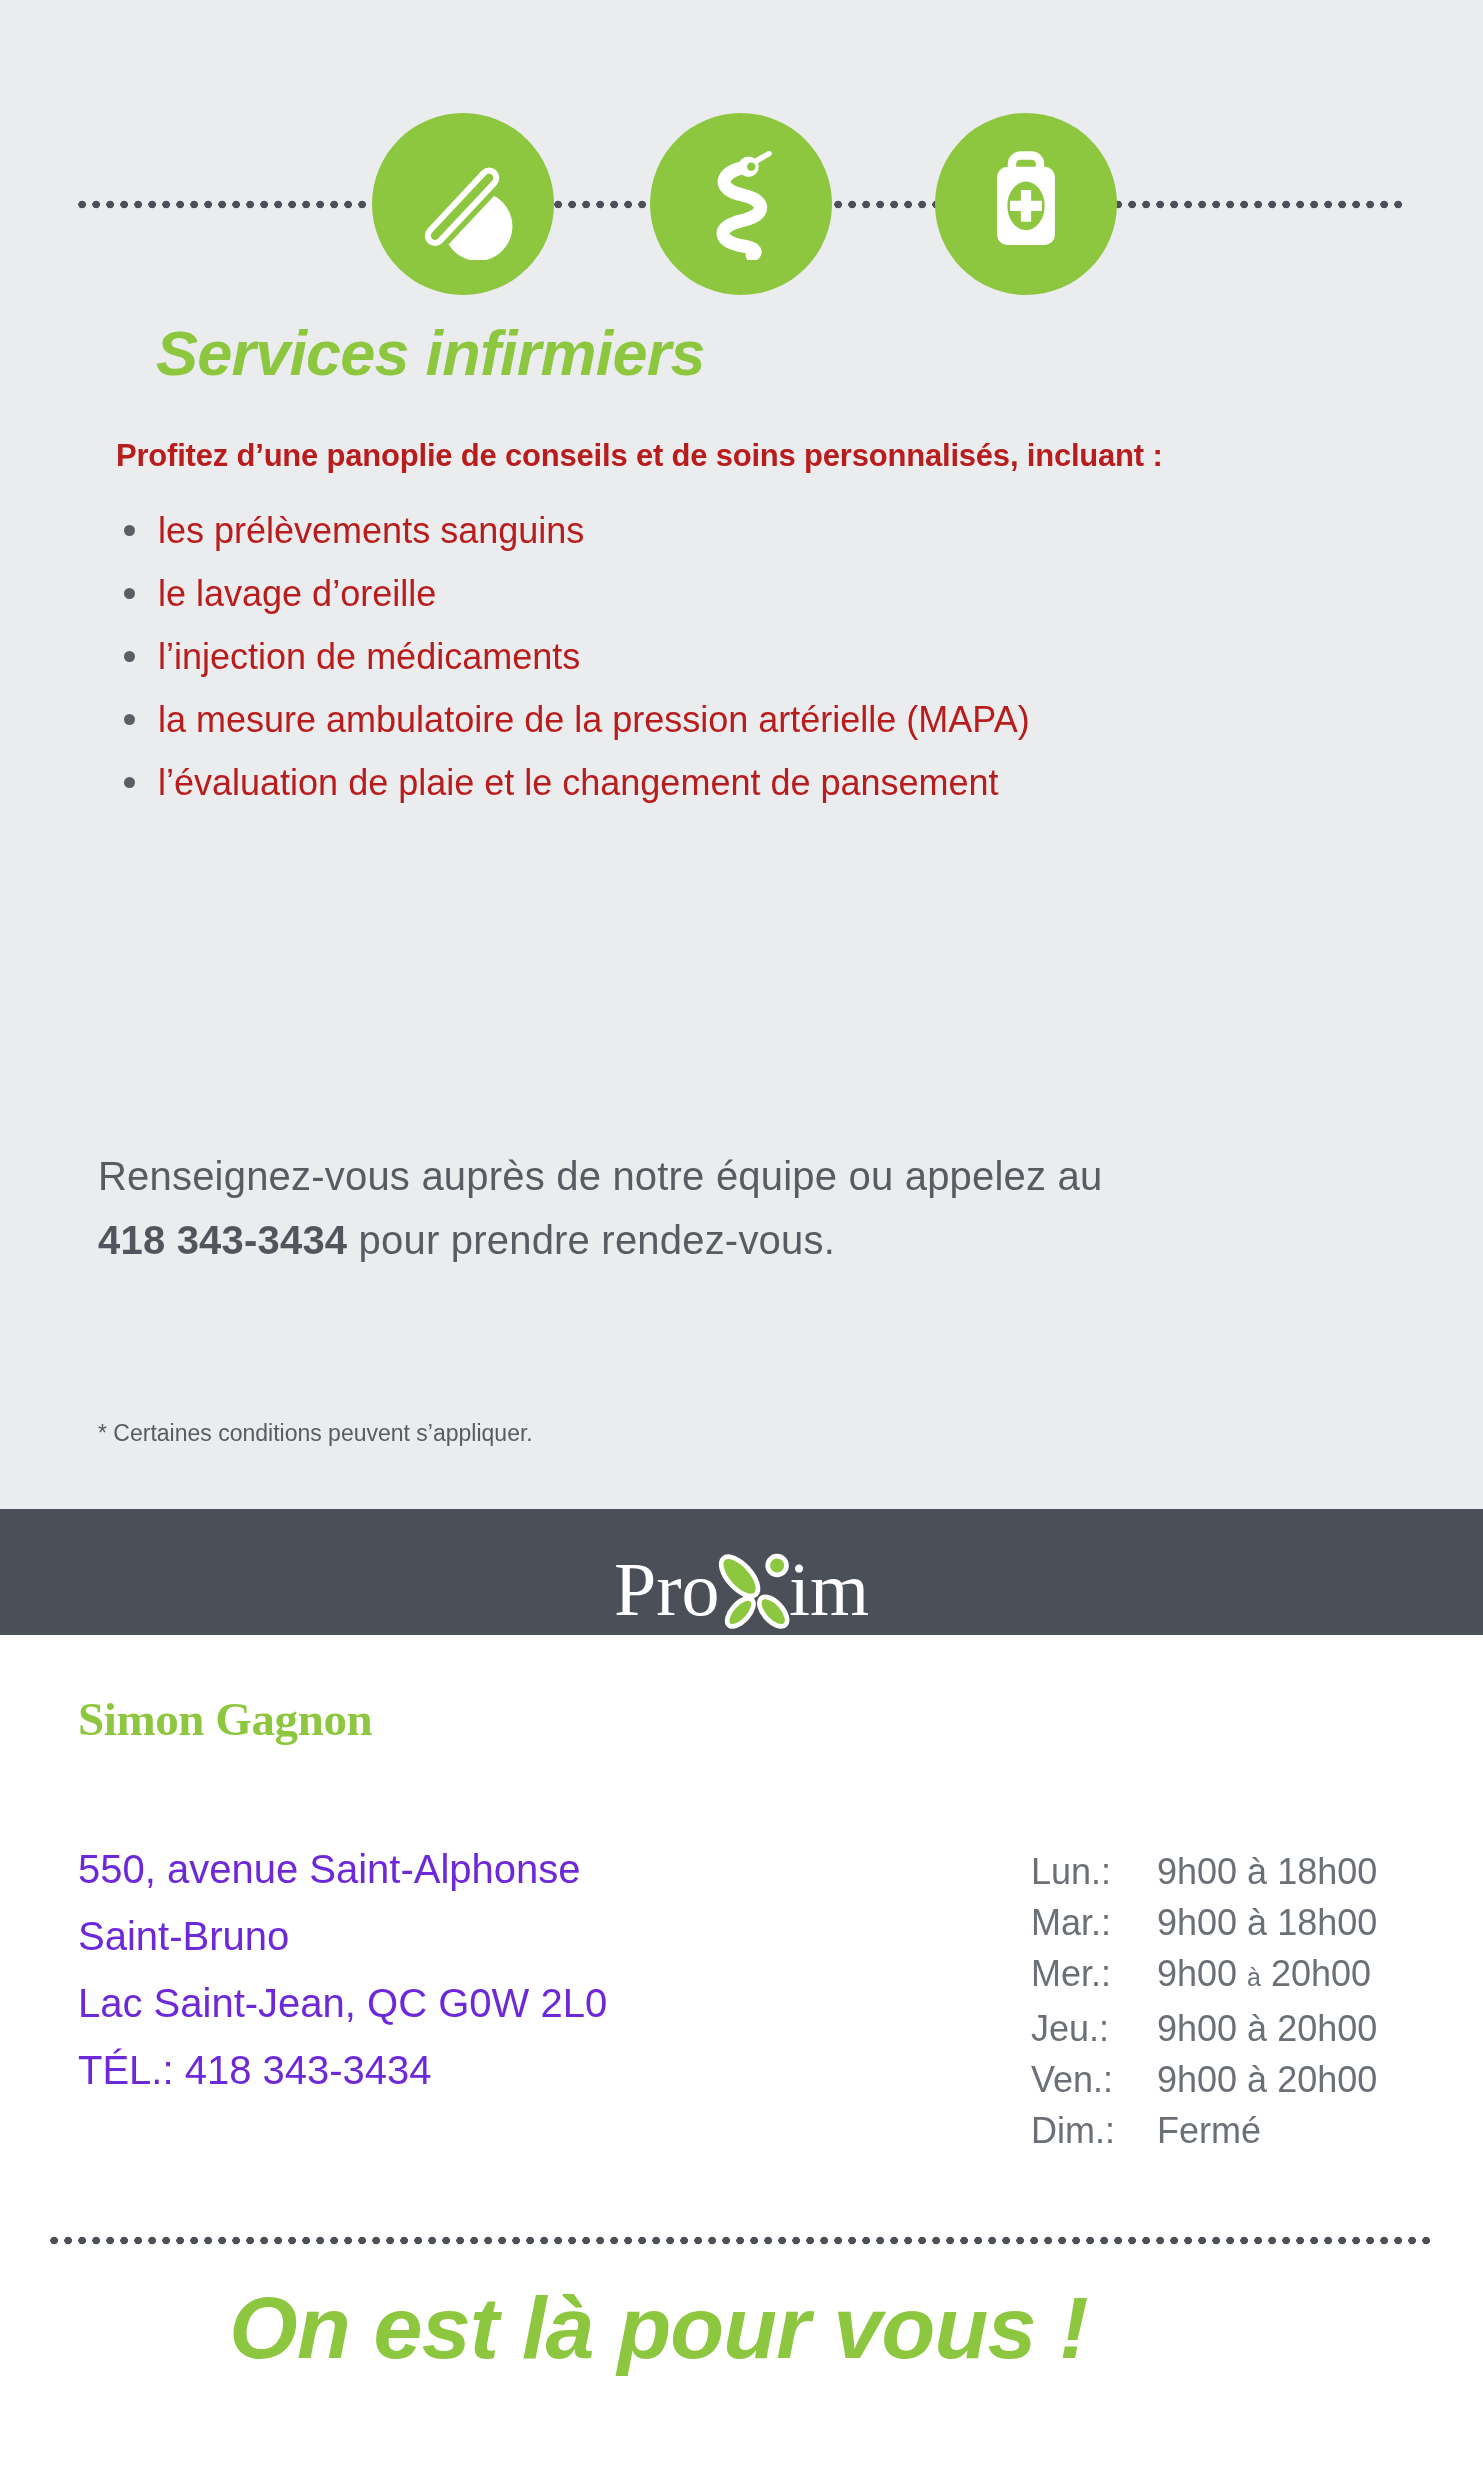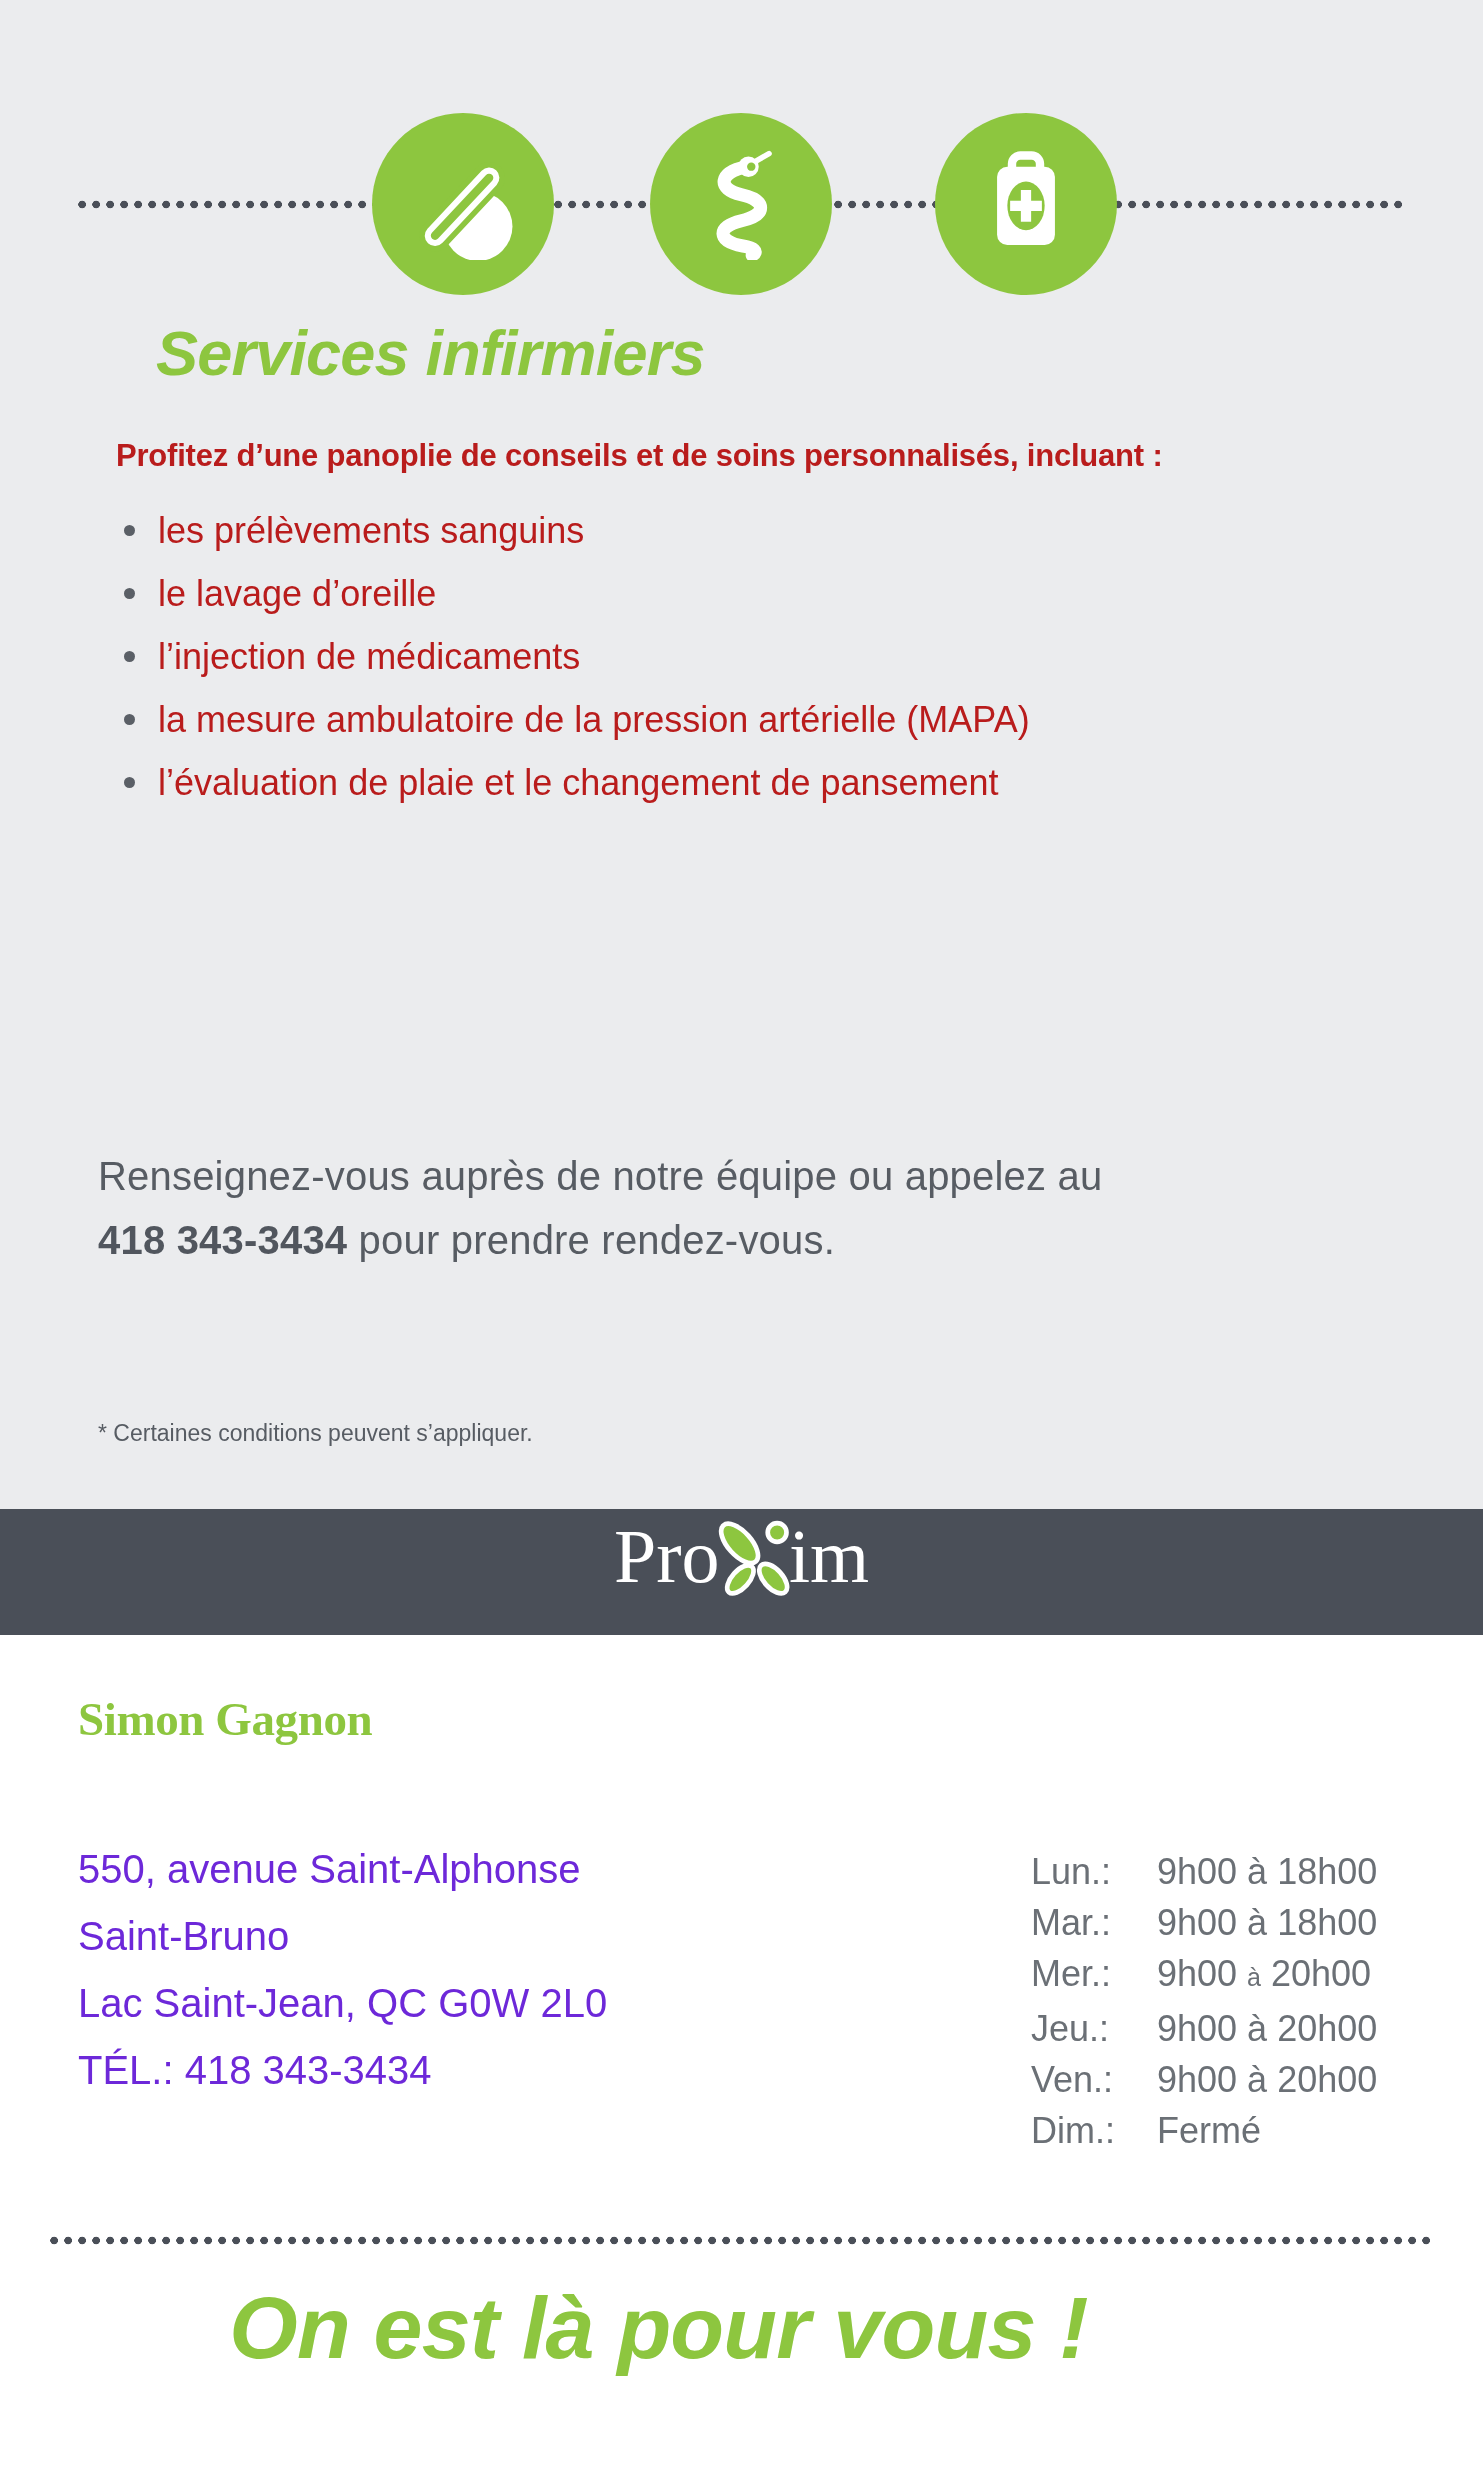--- a/index.html
+++ b/index.html
@@ -56,21 +56,21 @@
     font-size:40px;line-height:64px;color:#575C63;letter-spacing:0.2px;
   }
   .cta strong{font-weight:bold;color:#51565E;}
   .footnote{
     position:absolute;left:98px;top:1420px;
     font-size:23px;color:#575C63;
   }
   
   .brand-bar{
     position:absolute;left:0;top:1509px;width:1483px;height:126px;
-    background:#4A4F58;display:flex;align-items:flex-start;justify-content:center;
+    background:#4A4F58;display:flex;align-items:flex-end;justify-content:center;
   }
   .proxim-logo{display:flex;align-items:center;}
   .logo-text{
     font-family:"Liberation Serif", serif;
     color:#ffffff;font-size:76px;line-height:76px;font-weight:normal;
   }
   .logo-x{width:86px;height:93px;margin:0 -10px 0 -6.6px;position:relative;top:1.7px;}
   
   .owner-name{
     position:absolute;left:78px;top:1692px;

